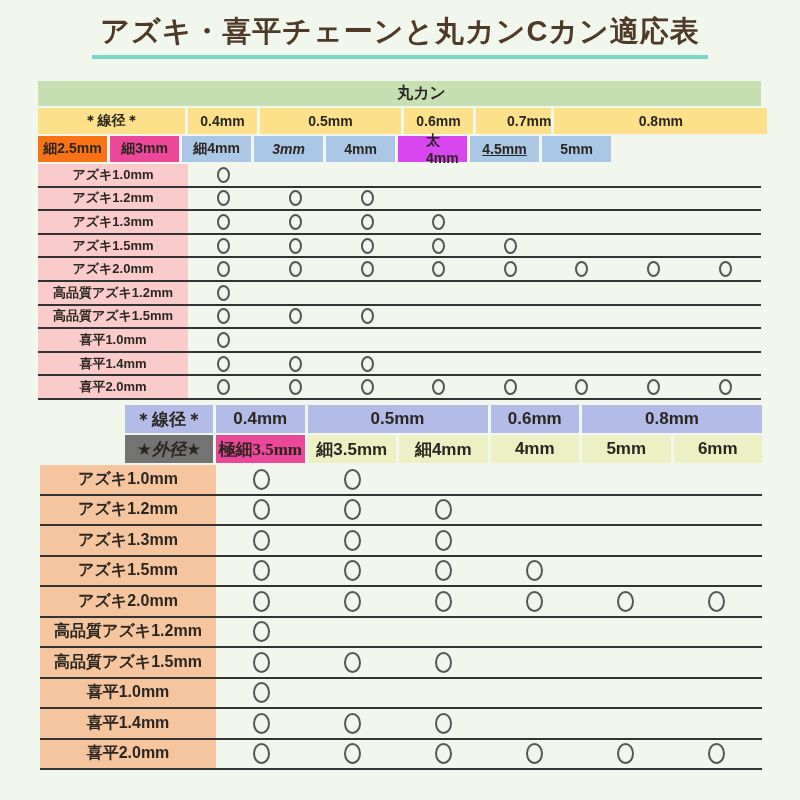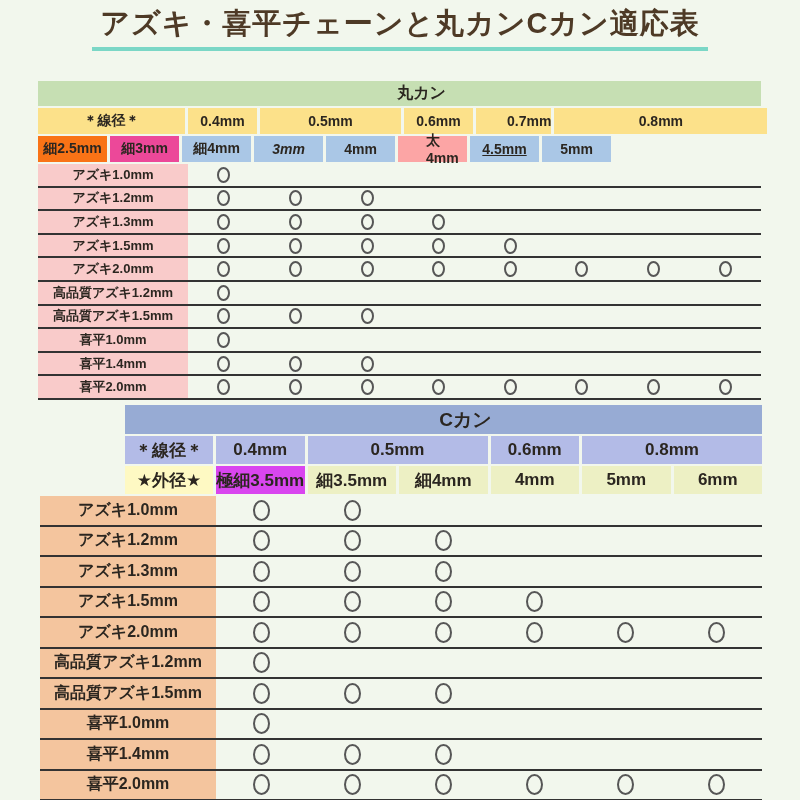--- a/index.html
+++ b/index.html
@@ -5,21 +5,21 @@
   :root{
     --bg:#f2f7ed; --ink:#2b2620; --title:#4e3a26; --underline:#7bd7c6;
     --line:#333333; --ring:#565656;
   }
   *{box-sizing:border-box;}
   html,body{margin:0;padding:0;}
   body{
     width:800px;height:800px;overflow:hidden;background:var(--bg);
     font-family:"Liberation Sans","DejaVu Sans",sans-serif;font-weight:bold;color:var(--ink);
   }
-  .title-wrap{width:800px;text-align:center;padding-top:4px;height:69px;}
+  .title-wrap{width:800px;text-align:center;padding-top:12px;height:69px;}
   h1.page-title{
     display:inline-block;margin:0;font-size:29px;line-height:38px;letter-spacing:1px;
     color:var(--title);border-bottom:4px solid var(--underline);padding:0 8px 5px 8px;
   }
   .tbl{position:absolute;}
   .tbl-0{left:38px;top:81px;width:723px;}
   .tbl-1{left:40px;top:405px;width:722px;}
   .hrow{display:flex;gap:3px;margin-bottom:2px;}
   .spacer{width:82px;flex:0 0 82px;}
   .cell{display:flex;align-items:center;justify-content:center;}
@@ -58,21 +58,21 @@
       <div class="cell wcell" style="background: rgb(252, 225, 138); flex: 0 0 69px;">0.6mm</div>
       <div class="cell wcell" style="background: rgb(252, 225, 138); flex: 0 0 69px; padding-left: 31px;">0.7mm</div>
       <div class="cell wcell" style="background: rgb(252, 225, 138); flex: 0 0 213px;">0.8mm</div>
     </div>
     <div class="hrow">
       <div class="cell ocell" style="background: #f97316; flex: 0 0 69px;">細2.5mm</div>
       <div class="cell ocell" style="background: #ec4899; flex: 0 0 69px;">細3mm</div>
       <div class="cell ocell" style="background: rgb(170, 199, 230); flex: 0 0 69px;">細4mm</div>
       <div class="cell ocell" style="background: rgb(170, 199, 230); flex: 0 0 69px; font-style: italic;">3mm</div>
       <div class="cell ocell" style="background: rgb(170, 199, 230); flex: 0 0 69px;">4mm</div>
-      <div class="cell ocell" style="background: #fca5a5; flex: 0 0 69px; padding-left: 28px;">太4mm</div>
+      <div class="cell ocell" style="background: #d946ef; flex: 0 0 69px; padding-left: 28px;">太4mm</div>
       <div class="cell ocell" style="background: rgb(170, 199, 230); flex: 0 0 69px; text-decoration: underline;">4.5mm</div>
       <div class="cell ocell" style="background: rgb(170, 199, 230); flex: 0 0 69px;">5mm</div>
     </div>
     <div class="drow">
       <div class="dlabel" style="background: rgb(249, 203, 202);">アズキ1.0mm</div>
       <div class="marks">
         <div class="dcell">
           <span class="mark"></span>
         </div>
         <div class="dcell"></div>
@@ -268,36 +268,32 @@
         <div class="dcell">
           <span class="mark"></span>
         </div>
         <div class="dcell">
           <span class="mark"></span>
         </div>
       </div>
     </div>
   </div>
 <div class="tbl tbl-1">
-    <div class="hrow">
-      <div class="spacer"></div>
-      <div class="cell banner" style="background: rgb(151, 171, 212);">Cカン</div>
-    </div>
     <div class="hrow">
       <div class="spacer"></div>
       <div class="cell hlabel" style="background: rgb(179, 187, 231); flex: 0 0 88px;">＊線径＊</div>
       <div class="cell wcell" style="background: rgb(179, 187, 231); flex: 0 0 88.5px;">0.4mm</div>
       <div class="cell wcell" style="background: rgb(179, 187, 231); flex: 0 0 180px;">0.5mm</div>
       <div class="cell wcell" style="background: rgb(179, 187, 231); flex: 0 0 88.5px;">0.6mm</div>
       <div class="cell wcell" style="background: rgb(179, 187, 231); flex: 0 0 180px;">0.8mm</div>
     </div>
     <div class="hrow">
       <div class="spacer"></div>
-      <div class="cell hlabel" style="background: #fef9c3; flex: 0 0 88px;">★外径★</div>
-      <div class="cell ocell" style="background: #d946ef; flex: 0 0 88.5px;">極細3.5mm</div>
+      <div class="cell hlabel" style="background: #737373; flex: 0 0 88px; font-style: italic;">★外径★</div>
+      <div class="cell ocell" style="background: #ec4899; flex: 0 0 88.5px; font-family: Liberation Serif, serif;">極細3.5mm</div>
       <div class="cell ocell" style="background: rgb(237, 240, 196); flex: 0 0 88.5px;">細3.5mm</div>
       <div class="cell ocell" style="background: rgb(237, 240, 196); flex: 0 0 88.5px;">細4mm</div>
       <div class="cell ocell" style="background: rgb(237, 240, 196); flex: 0 0 88.5px;">4mm</div>
       <div class="cell ocell" style="background: rgb(237, 240, 196); flex: 0 0 88.5px;">5mm</div>
       <div class="cell ocell" style="background: rgb(237, 240, 196); flex: 0 0 88.5px;">6mm</div>
     </div>
     <div class="drow">
       <div class="dlabel" style="background: rgb(244, 197, 158);">アズキ1.0mm</div>
       <div class="marks">
         <div class="dcell">

